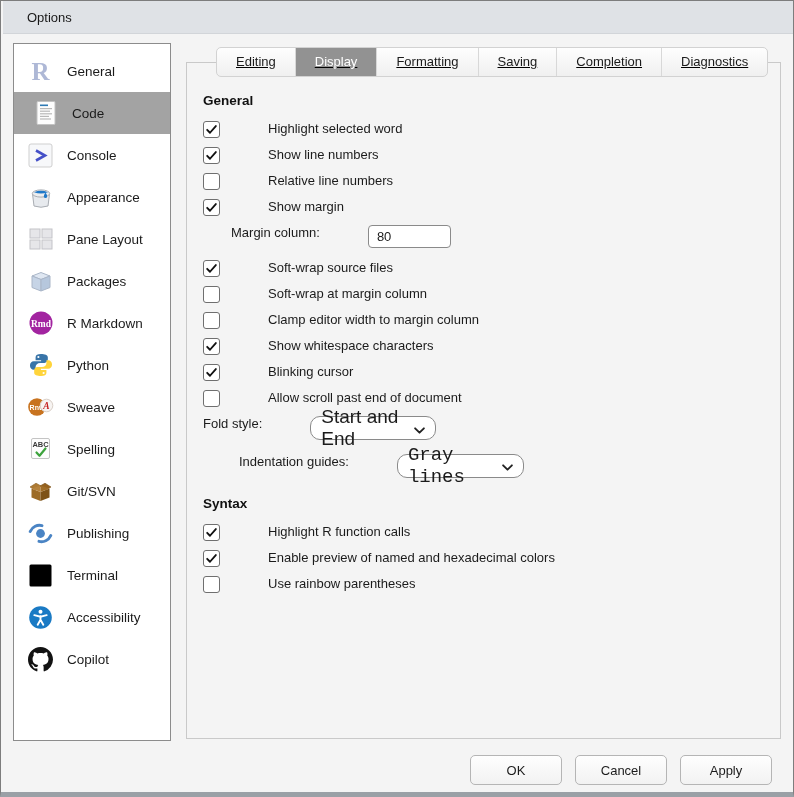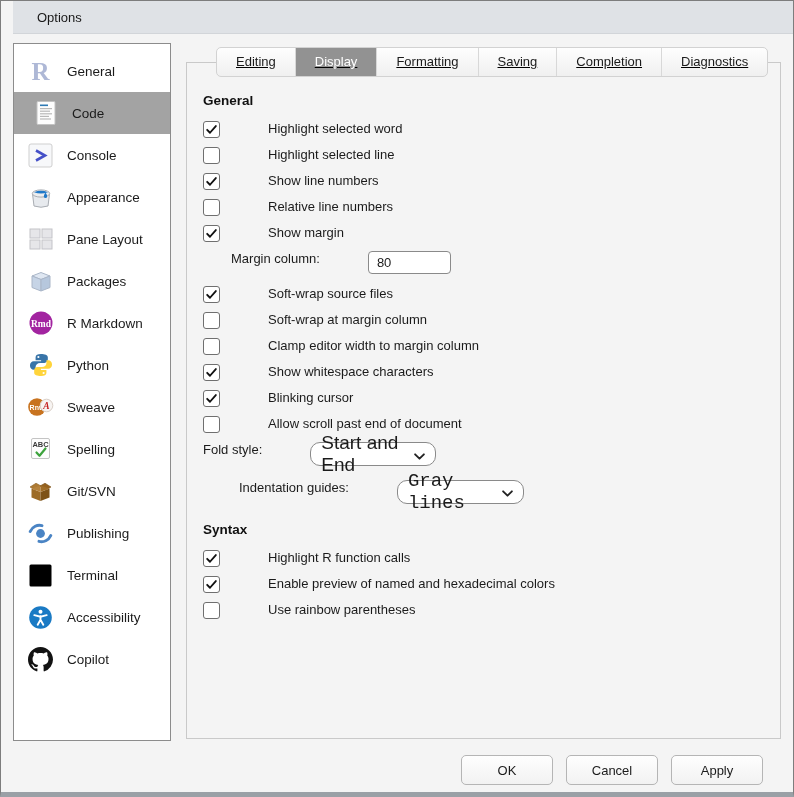--- a/index.html
+++ b/index.html
@@ -5,21 +5,21 @@
   * { margin:0; padding:0; box-sizing:border-box; }
   html,body { background:#d8d8d8; font-family:"Liberation Sans", sans-serif; }
   #window {
     position:relative; width:794px; height:797px;
     background:#f4f4f4;
     border:1px solid #7d7d7d;
     border-bottom:5px solid #9aa0a6;
     overflow:hidden;
   }
   #titlebar {
-    position:absolute; left:12px; top:0; right:0; height:33px;
+    position:absolute; left:2px; top:0; right:0; height:33px;
     background:#dfe2e6;
     border-bottom:1px solid #d2d5d9;
     display:flex; align-items:center; padding-left:24px;
     font-size:13px; color:#191919;
   }
   
   #sidebar {
     position:absolute; left:12px; top:42px; width:158px; height:698px;
     background:#ffffff; border:1px solid #8c8c8c;
     padding-top:6px; overflow:hidden;
@@ -74,21 +74,21 @@
     display:flex; align-items:center; justify-content:space-between;
     font-size:19px; color:#1b1b1b; cursor:default;
   }
   .select-box .sel-val { margin-right:8px; }
   .row.select-row { margin-top:3px; margin-bottom:14px; }
   .row.spaced { margin-top:10px; margin-bottom:16px;margin-left:36px; }
   .section { margin-bottom:4px; }
   .section + .section { margin-top:18px; }
   
   #footer {
-    position:absolute; right:30px; top:754px;
+    position:absolute; right:21px; top:754px;
     display:flex; gap:13px;
   }
   .btn {
     width:92px; height:30px; border:1px solid #b5b5b5; border-radius:5px;
     background:linear-gradient(#fefefe,#f2f2f2);
     font-size:13px; color:#1b1b1b;
     display:flex; align-items:center; justify-content:center; cursor:default;
   }
 </style>
 </head>
@@ -270,24 +270,20 @@
         <div class="section-heading">General</div>
         <div class="row">
           <span class="checkbox">
             <svg width="13" height="13" viewBox="0 0 12 12">
               <path d="M2 6.3 L4.6 9 L10 2.8" fill="none" stroke="#111" stroke-width="1.7" stroke-linecap="round" stroke-linejoin="round"></path>
             </svg>
           </span>
           <span class="row-label">Highlight selected word</span>
         </div>
         <div class="row">
-          <span class="checkbox"></span>
-          <span class="row-label">Highlight selected line</span>
-        </div>
-        <div class="row">
           <span class="checkbox">
             <svg width="13" height="13" viewBox="0 0 12 12">
               <path d="M2 6.3 L4.6 9 L10 2.8" fill="none" stroke="#111" stroke-width="1.7" stroke-linecap="round" stroke-linejoin="round"></path>
             </svg>
           </span>
           <span class="row-label">Show line numbers</span>
         </div>
         <div class="row">
           <span class="checkbox"></span>
           <span class="row-label">Relative line numbers</span>

